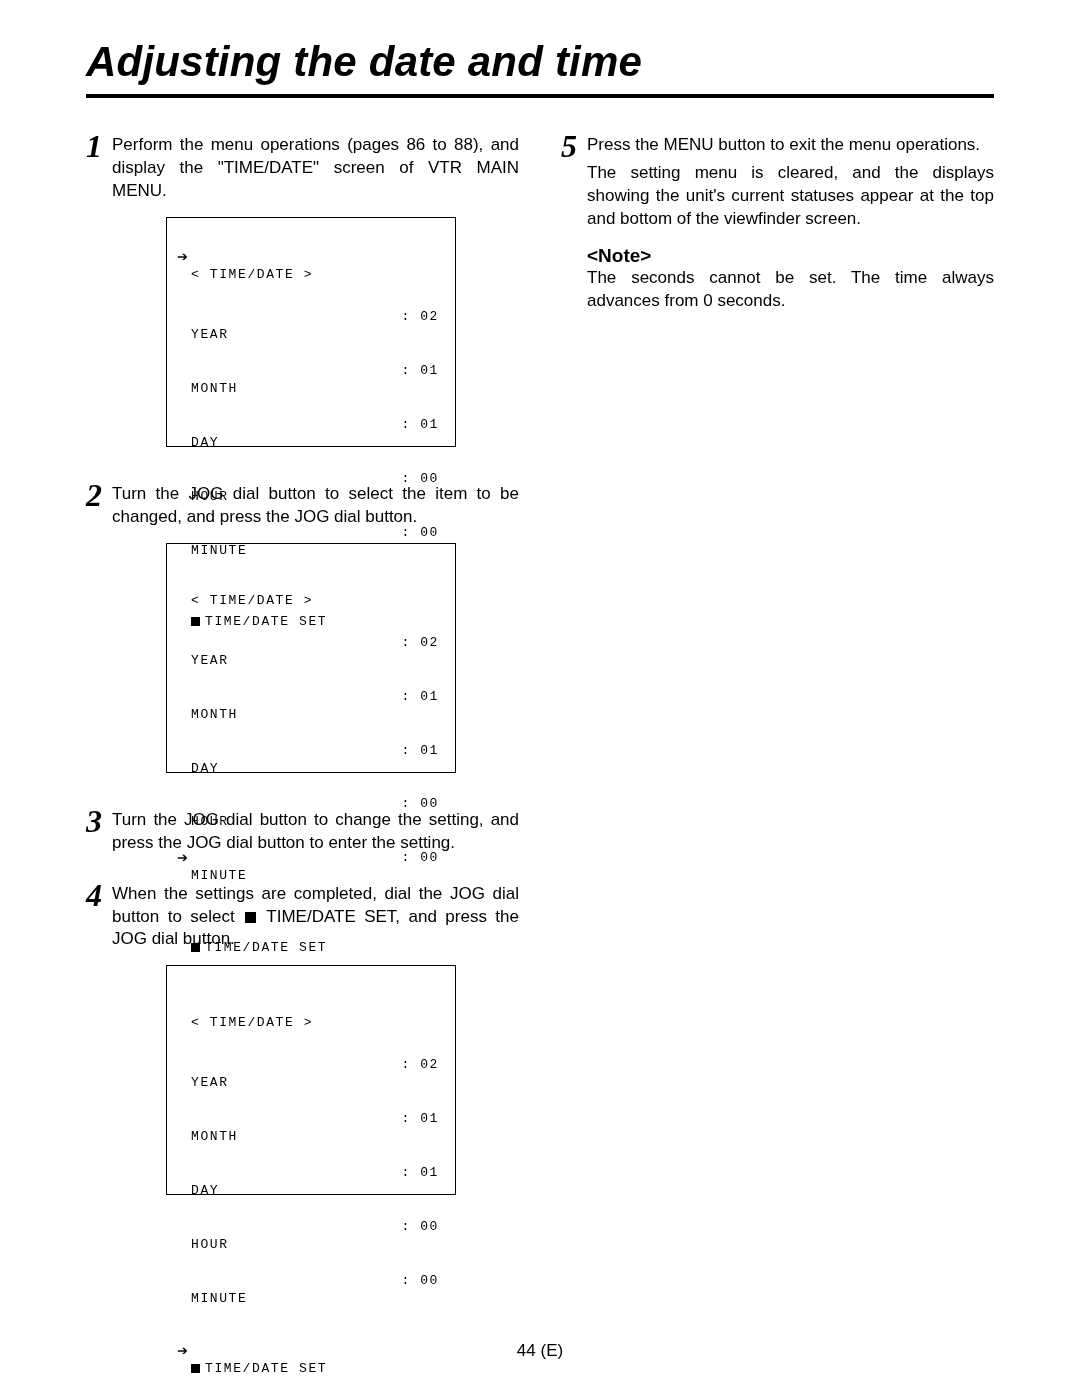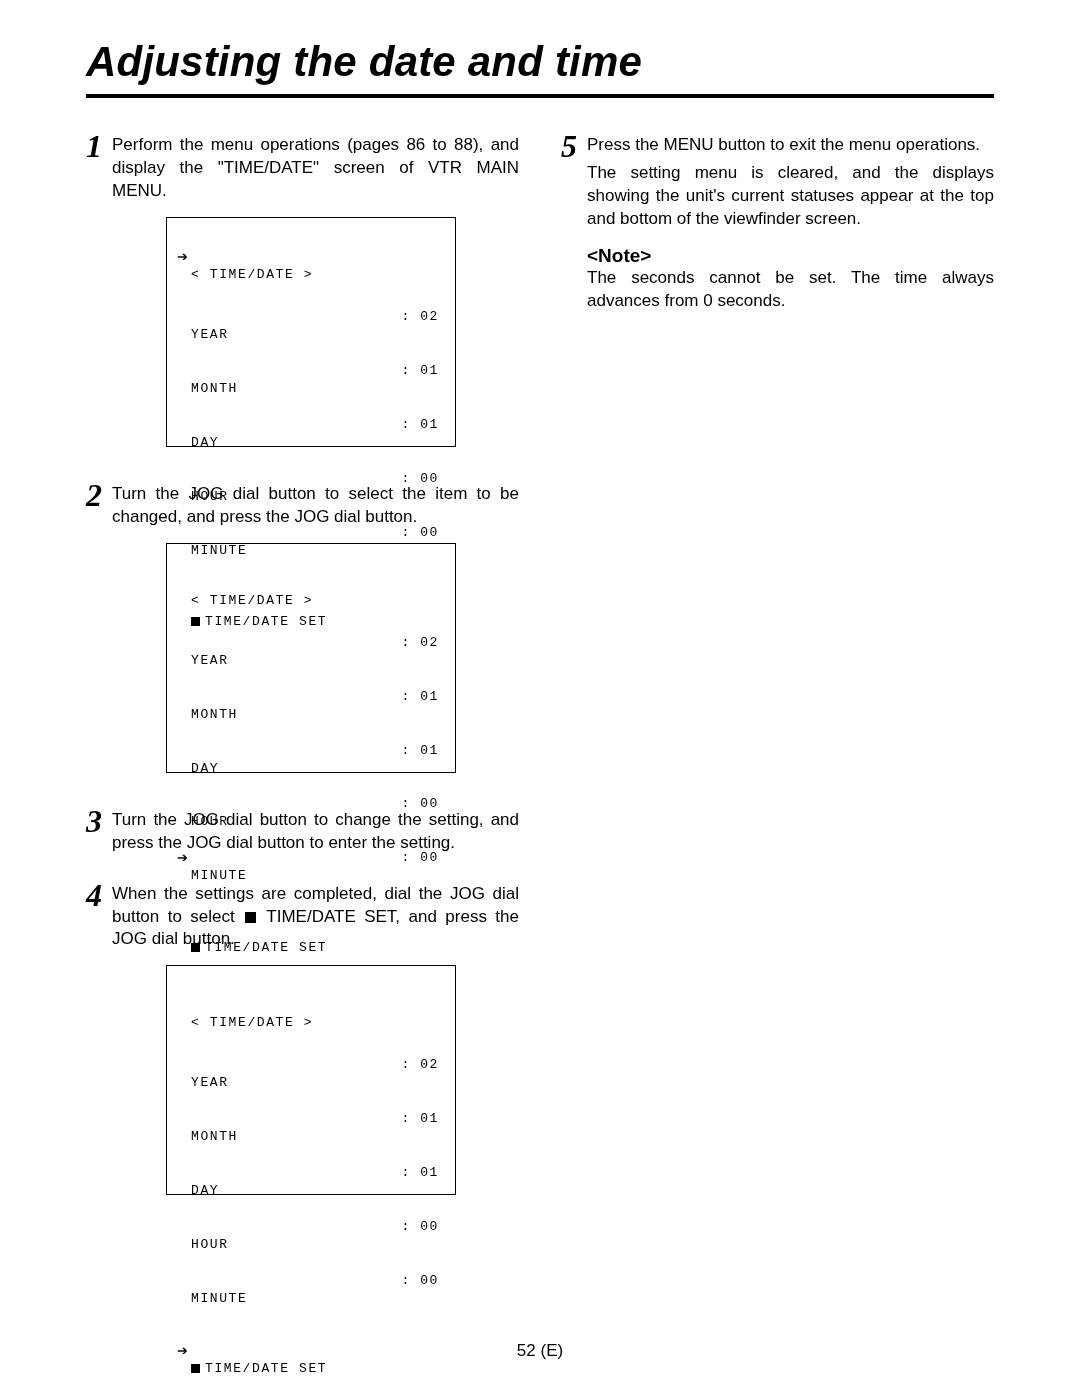--- a/index.html
+++ b/index.html
@@ -299,13 +299,13 @@
         <div class="stepnum"></div>
         <div class="steptext subtext">The setting menu is cleared, and the displays showing the unit's current statuses appear at the top and bottom of the viewfinder screen.</div>
       </div>
 
       <div class="note-label">&lt;Note&gt;</div>
       <div class="note-text">The seconds cannot be set.   The time always advances from 0 seconds.</div>
     </div>
   </div>
 </div>
 
-<div class="footer">52 (E)</div>
+<div class="footer">44 (E)</div>
 
 </body></html>

